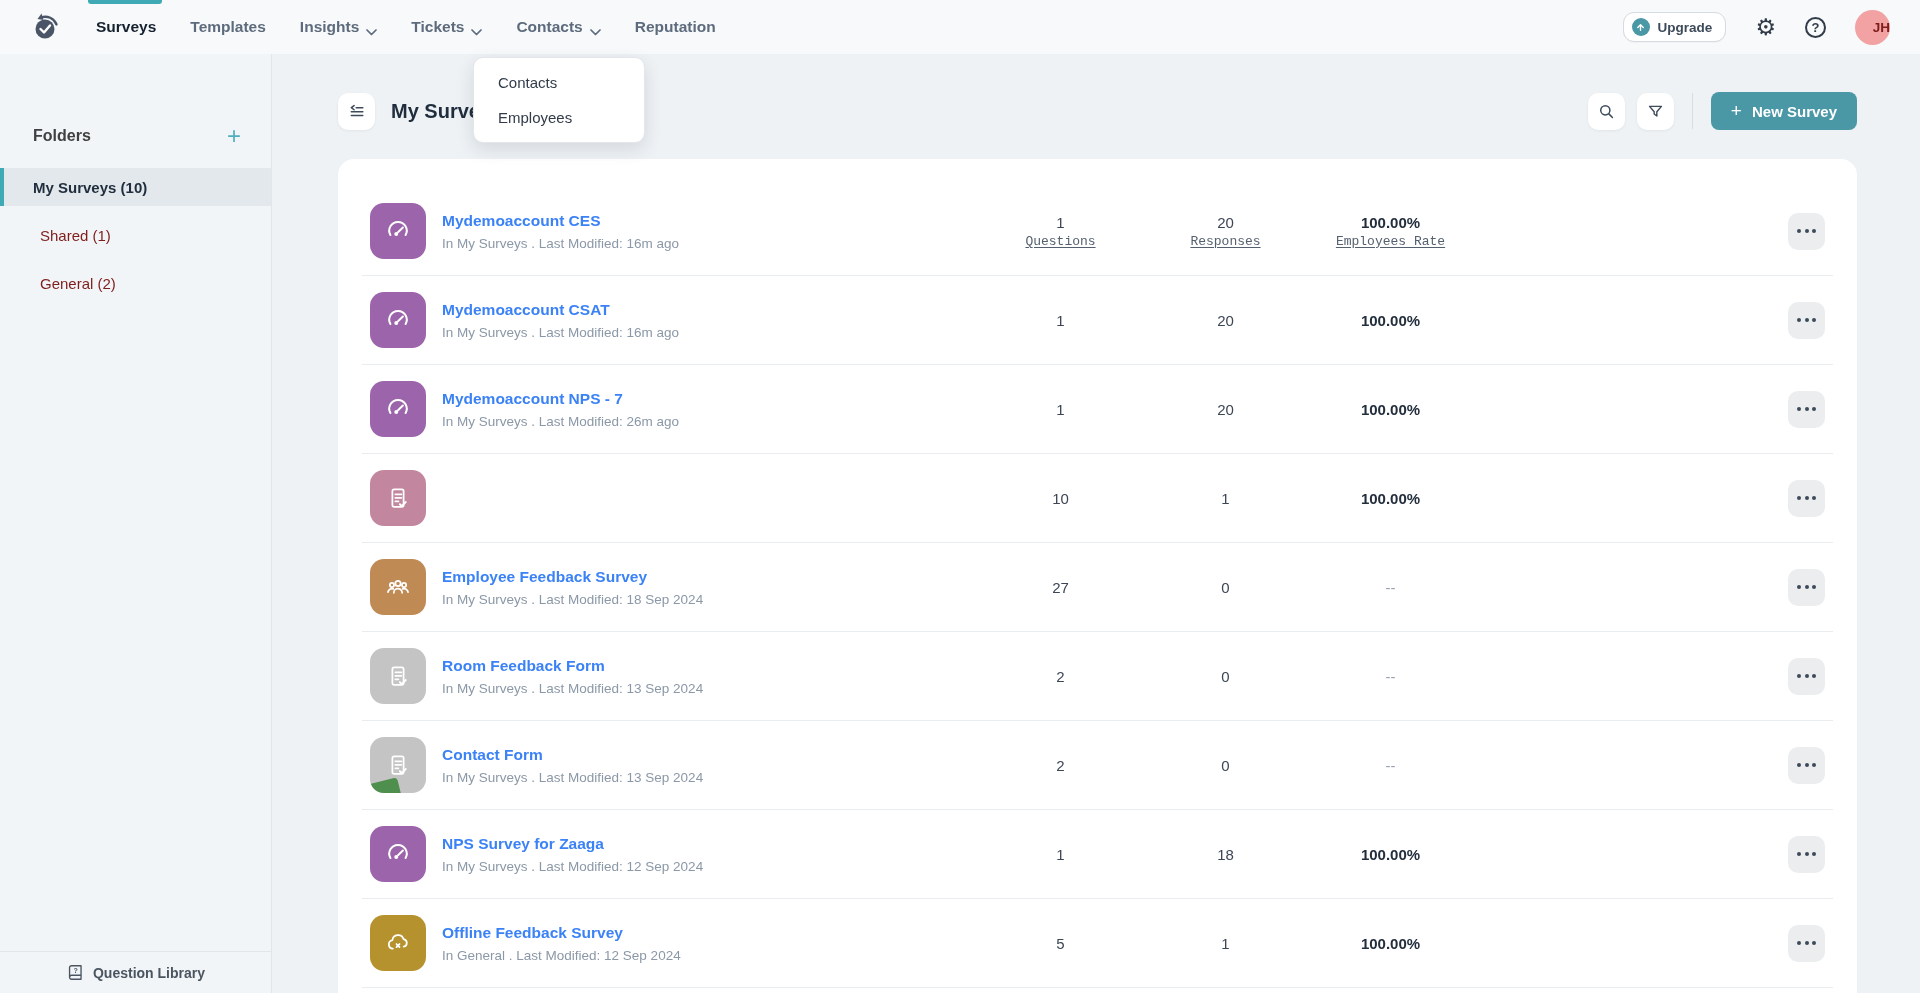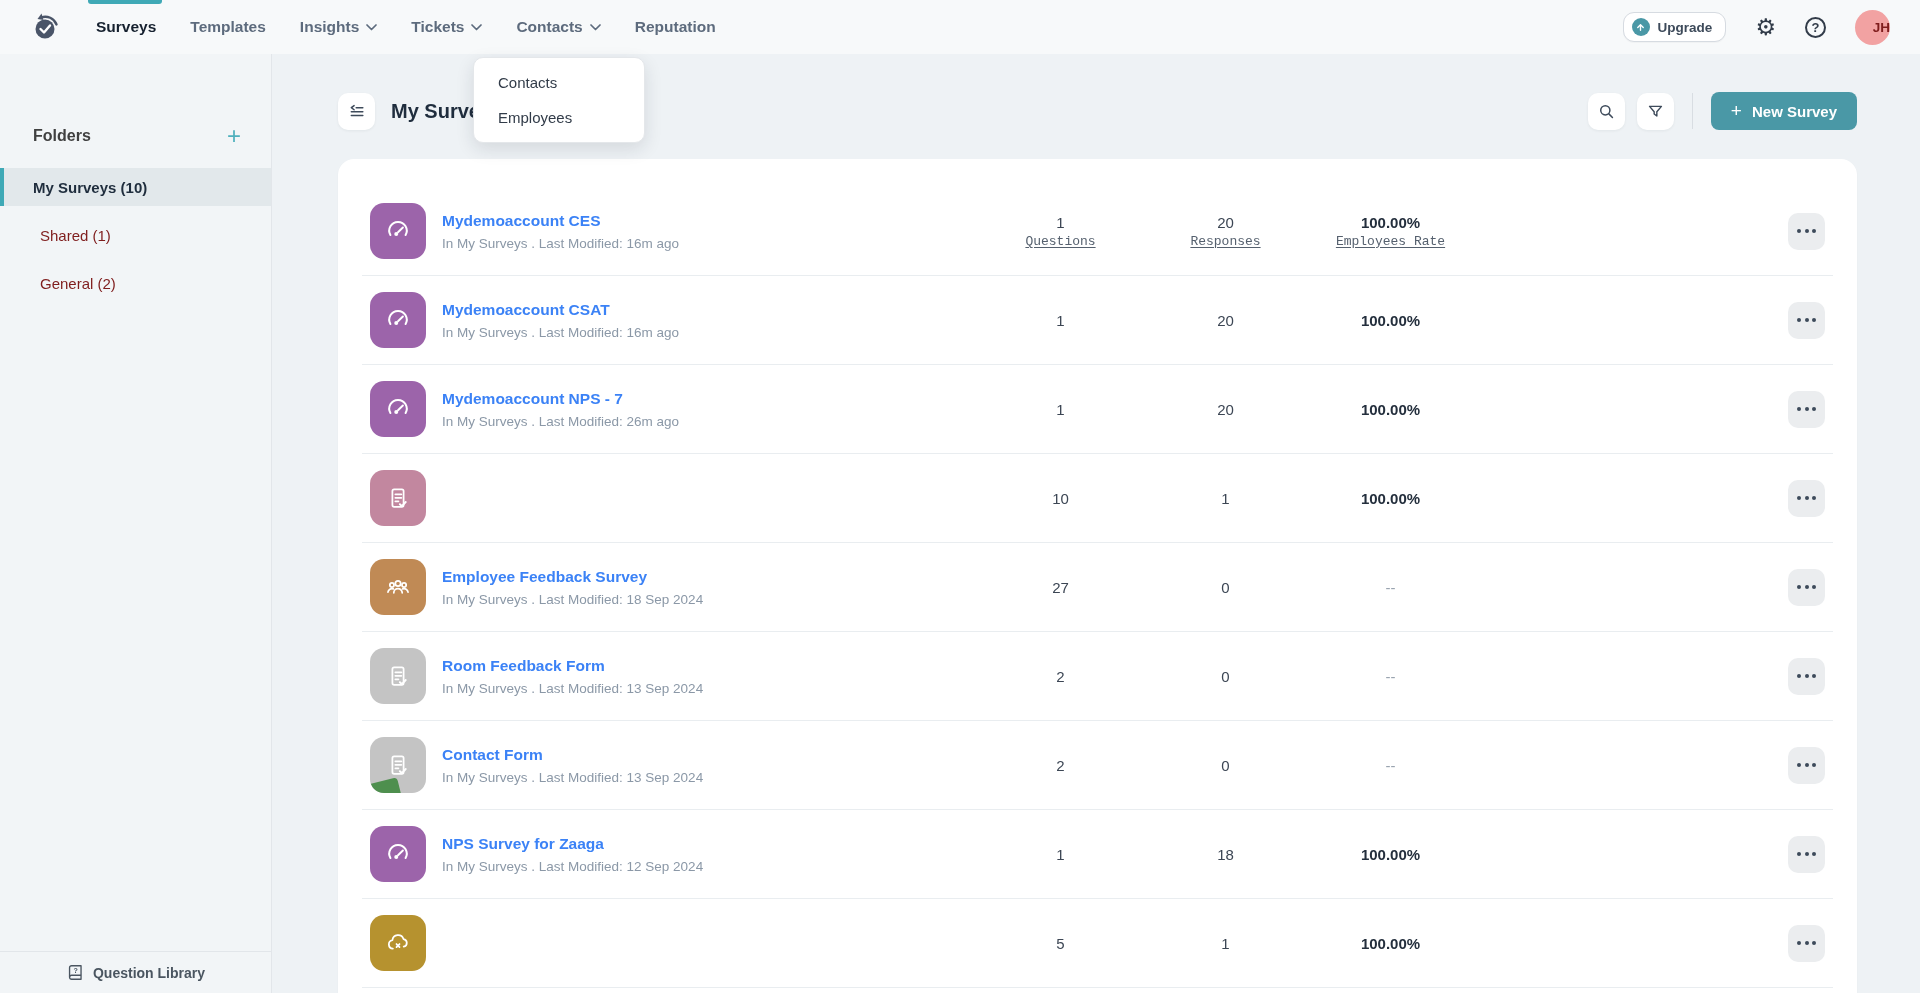--- a/index.html
+++ b/index.html
@@ -19,21 +19,21 @@
     padding:0 30px 0 30px;
     z-index:20;
   }
   .nav-indicator {
     position:absolute; top:0; left:88px; width:74px; height:4px;
     background:#3fa9b6; border-radius:0 0 3px 3px;
   }
   .logo { width:34px; height:34px; margin-right:30px; display:flex; align-items:center; justify-content:center; cursor:pointer; }
   .nav-items { display:flex; align-items:center; gap:30px; }
   .nav-item {
-    display:flex; align-items:center; gap:7px;
+    display:flex; align-items:flex-end; gap:7px;
     font-size:15.5px; font-weight:600; color:#5d6b7d;
     cursor:pointer; text-decoration:none; padding:6px 2px;
   }
   .nav-item.active { color:#15202e; font-weight:700; }
   .nav-right { margin-left:auto; display:flex; align-items:center; gap:29px; }
   .upgrade-btn {
     display:flex; align-items:center; gap:8px;
     background:#ffffff; border:1px solid #d6dbe1; border-radius:11px;
     padding:5px 13px 5px 8px; cursor:pointer;
     font-size:13.5px; font-weight:700; color:#3d4a5a;
@@ -572,20 +572,24 @@
     <div class="row-left">
       <div class="sicon" style="background: rgb(182, 146, 47);">
 
         <svg class="ic ic-cloud" width="28" height="28" viewBox="0 0 24 24" fill="none" stroke="#ffffff" stroke-width="1.5" stroke-linecap="round" stroke-linejoin="round" style="display: block;">
           <path d="M7.6 16.8 a3.6 3.6 0 0 1 -0.4 -7.15 A4.9 4.9 0 0 1 16.7 8.6 a3.3 3.3 0 0 1 0.2 6.5"></path>
           <line x1="10.7" y1="12.9" x2="13.3" y2="15.5"></line>
           <line x1="13.3" y1="12.9" x2="10.7" y2="15.5"></line>
         </svg>
 
       </div>
+      <div class="row-text">
+        <div class="row-title">Offline Feedback Survey</div>
+        <div class="row-meta">In General . Last Modified: 12 Sep 2024</div>
+      </div>
     </div>
     <div class="stat stat-questions">
       <div class="stat-num">5</div>
 
     </div>
     <div class="stat stat-responses">
       <div class="stat-num">1</div>
 
     </div>
     <div class="stat stat-completion">

